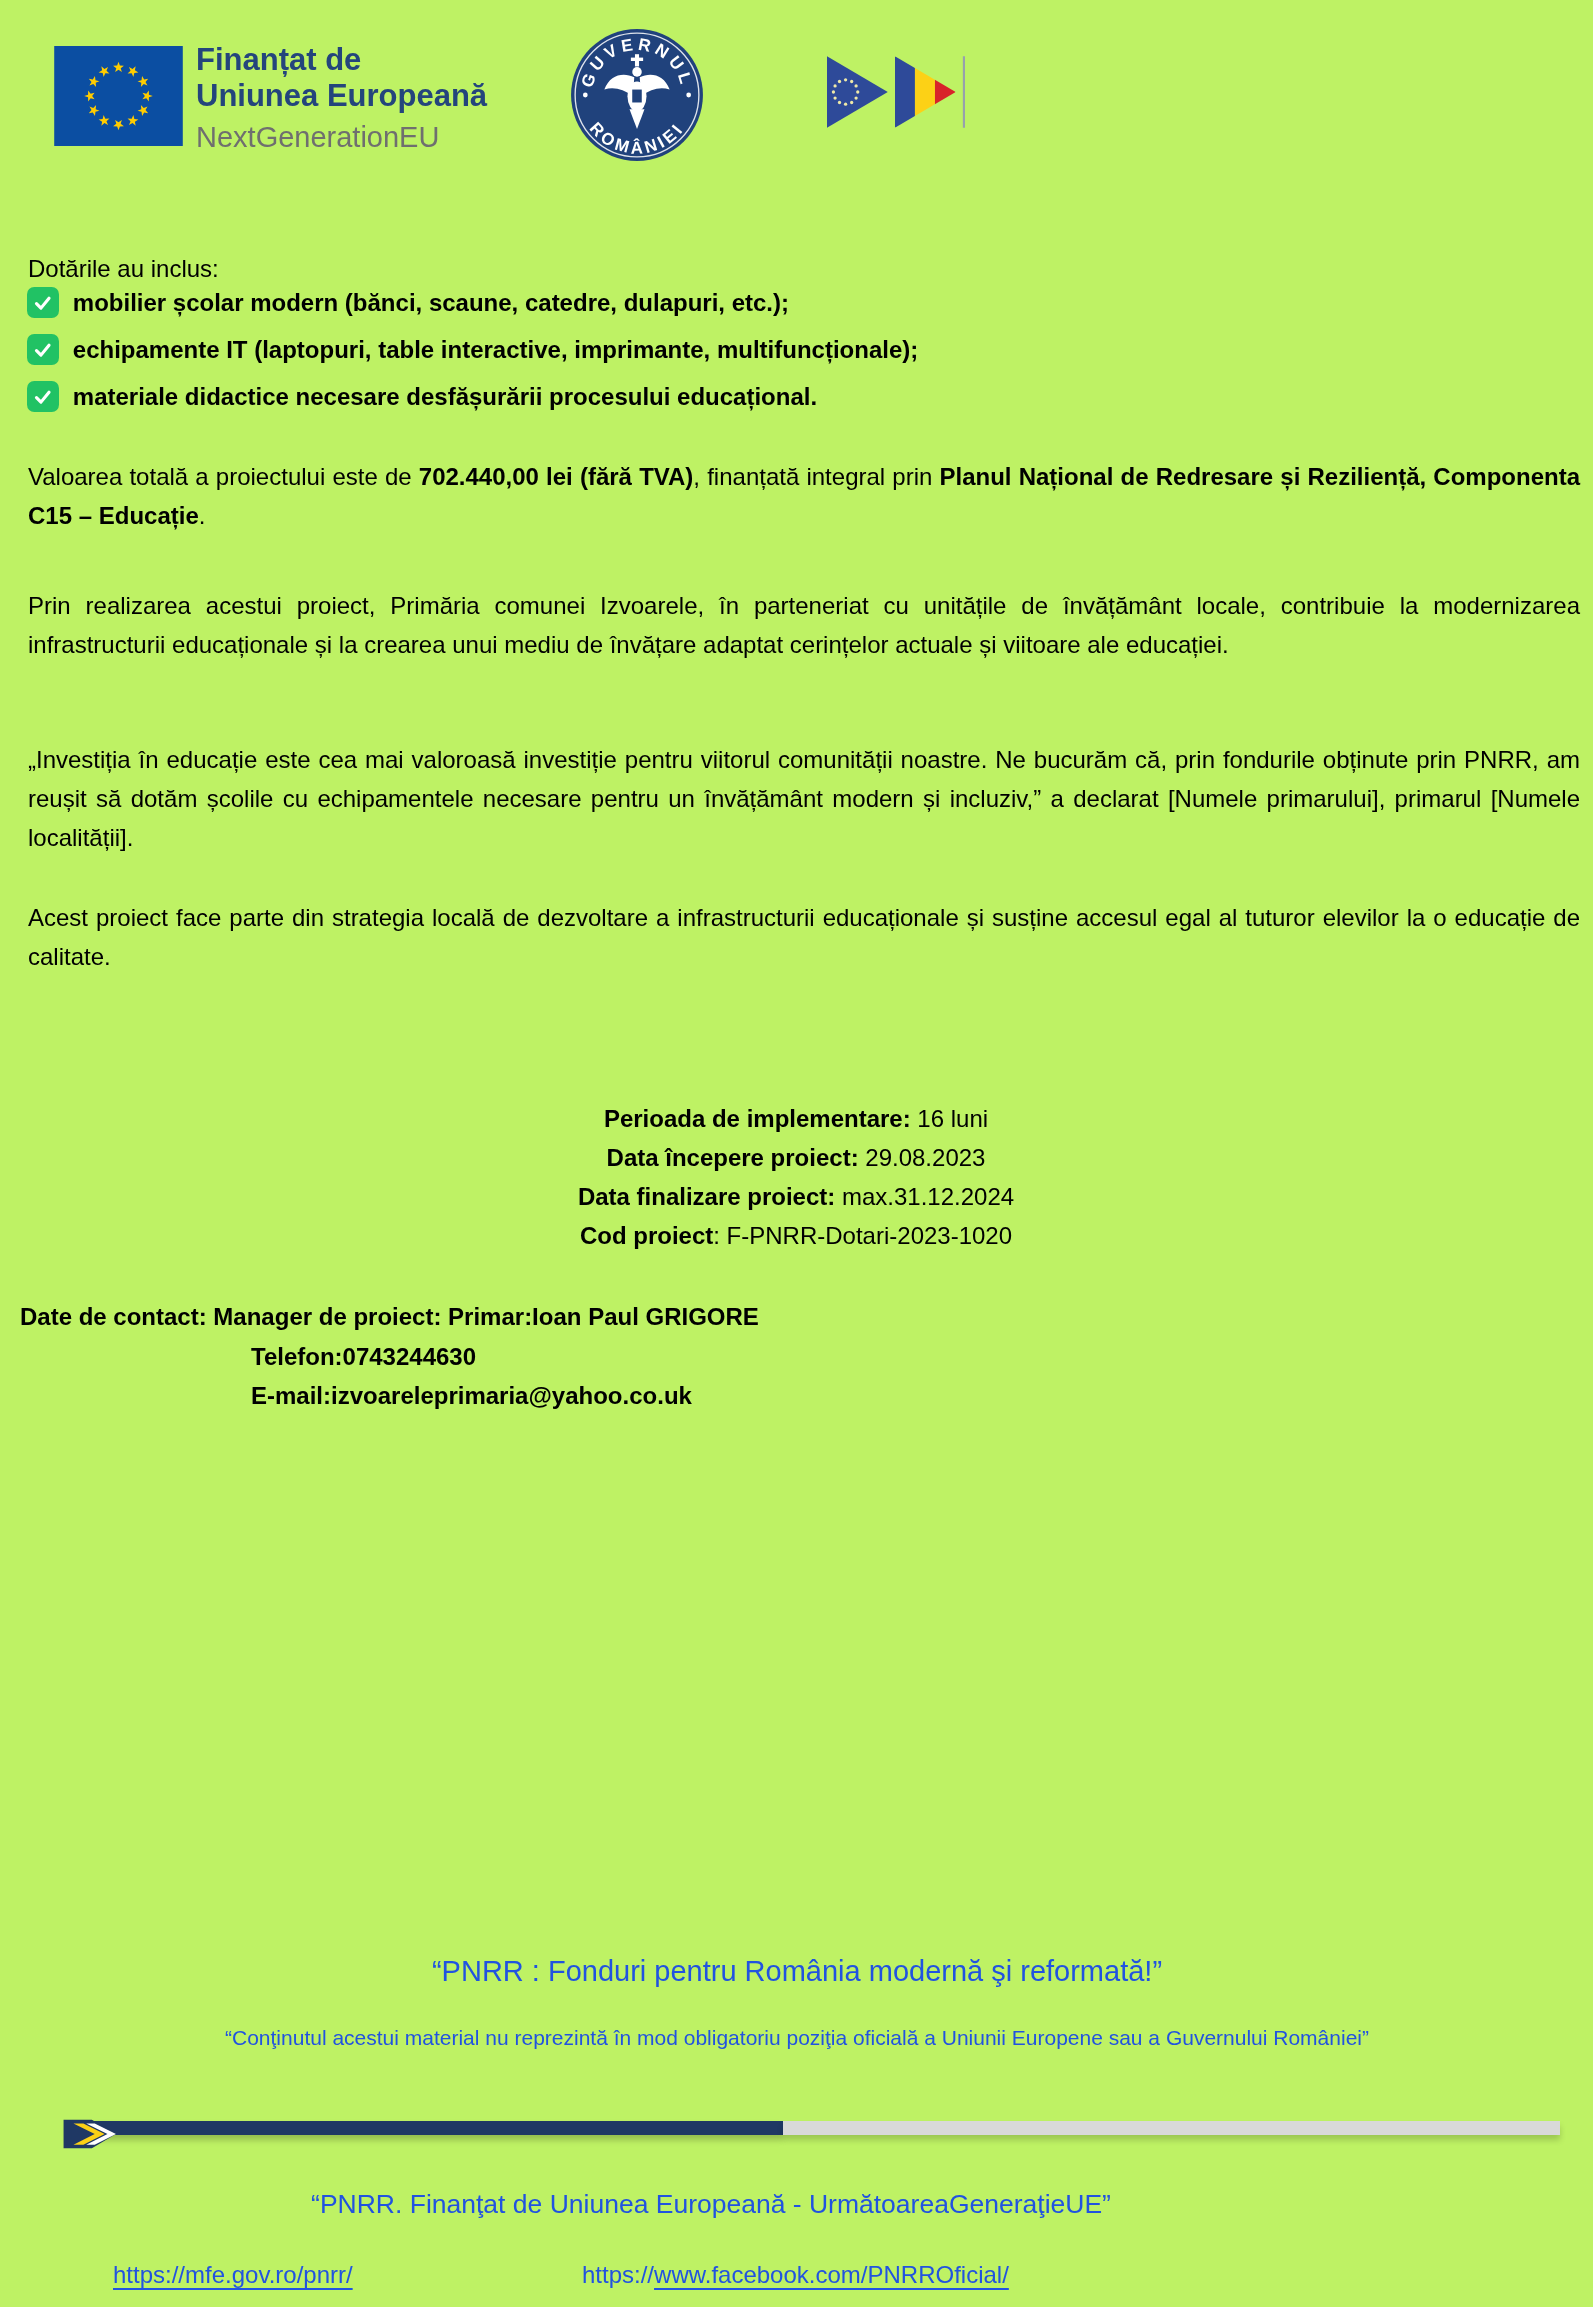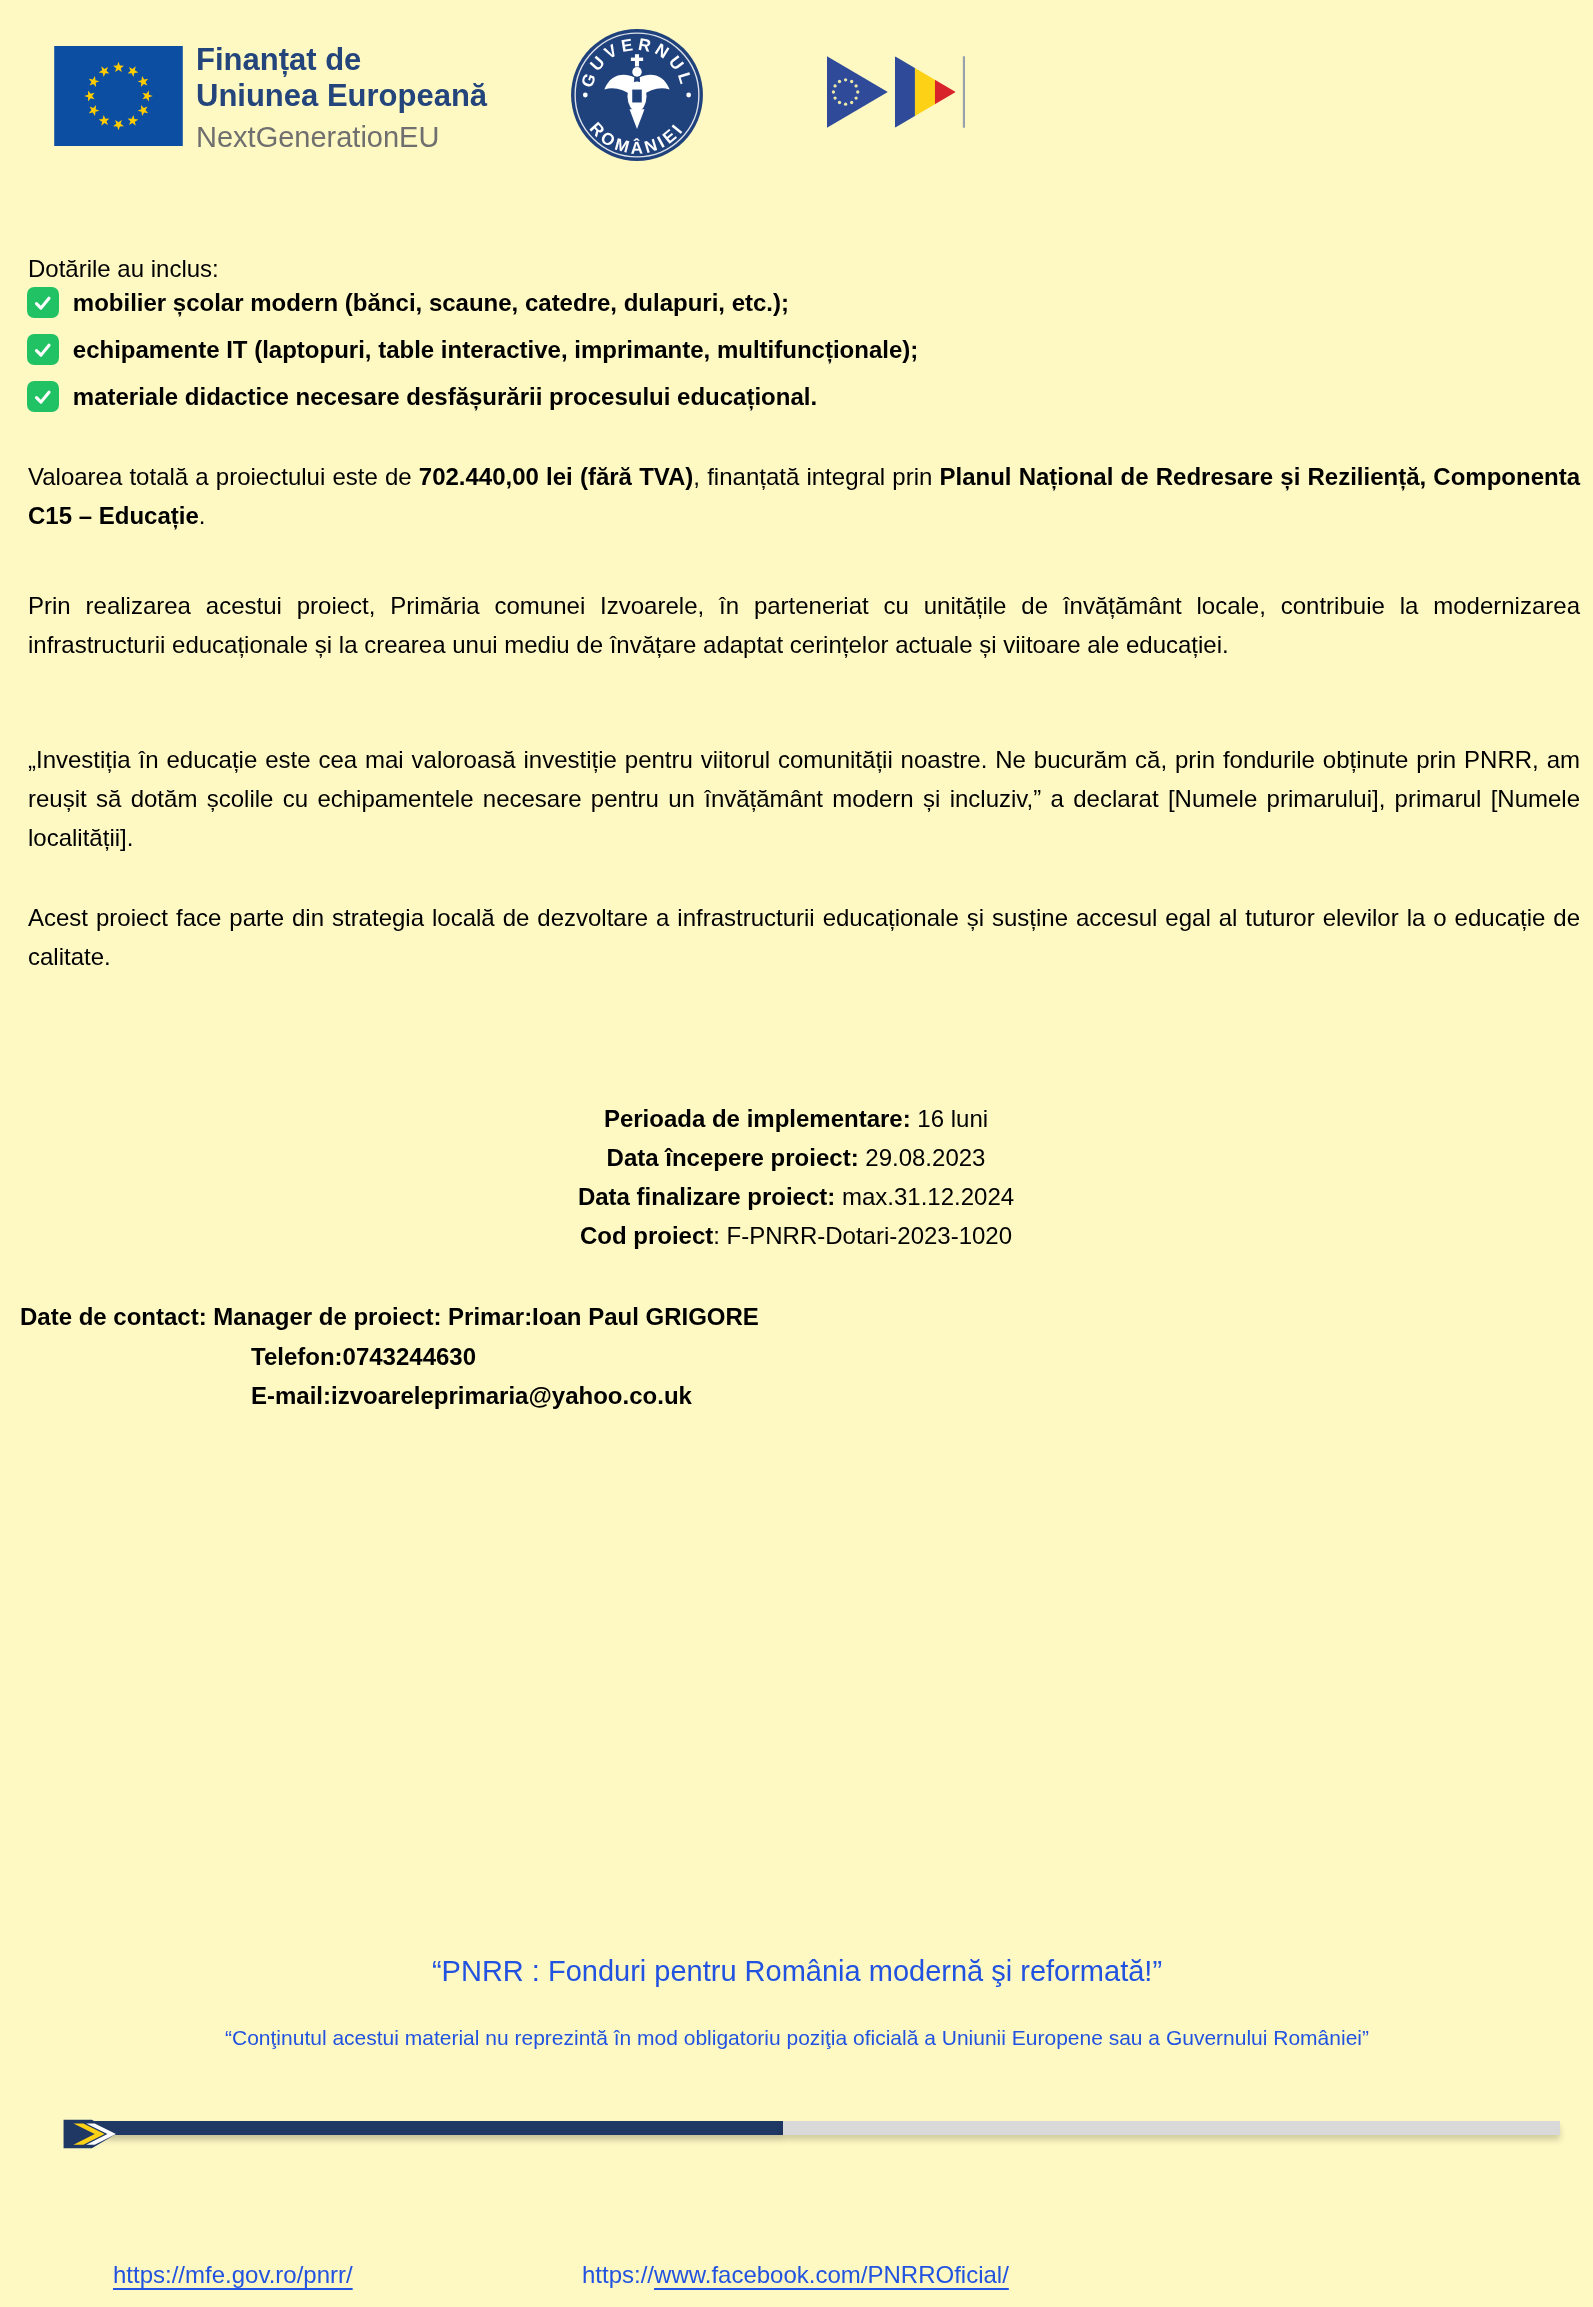--- a/index.html
+++ b/index.html
@@ -1,18 +1,18 @@
 <!DOCTYPE html>
 <html lang="ro" style="font-size:11.5px"><head>
 <meta charset="utf-8">
 <title>Document</title>
 <style>
   html,body{margin:0;padding:0;background:#ffffff;}
   .page{
-    position:relative;width:1594px;height:2307px;background:#fef9c3;
+    position:relative;width:1594px;height:2307px;background:#bef264;
     font-family:"Liberation Sans",sans-serif;color:#000;overflow:hidden;
   }
   .abs{position:absolute;}
   .block{left:20px;width:1552px;}
   .body-text{font-size:24px;line-height:39px;}
   .just{text-align:justify;text-justify:inter-word;}
   p{margin:8px;}
   b{font-weight:bold;}
 
   
@@ -197,18 +197,19 @@
   <div class="abs bar-navy"></div>
   <div class="abs bar-gray"></div>
   <div class="abs bar-arrow">
     <svg width="79" height="34" viewBox="0 0 110 48">
       <polygon points="0,4 40,4 74,24 40,44 0,44" fill="#1f3864"></polygon>
       <polygon points="16,9 46,24 16,39 30,39 60,24 30,9" fill="#fcd116" transform="translate(-2,0)"></polygon>
       <polygon points="34,9 64,24 34,39 46,39 76,24 46,9" fill="#ffffff" transform="translate(-2,0)"></polygon>
     </svg>
   </div>
 
+  <div class="abs tagline accent">“PNRR. Finanţat de Uniunea Europeană - UrmătoareaGeneraţieUE”</div>
 
   <a class="doc-link link-1" href="#"><span class="u">https://mfe.gov.ro/pnrr/</span></a>
   <a class="doc-link link-2" href="#"><span>https://</span><span class="u">www.facebook.com/PNRROficial/</span></a>
 
 </div>
 
 
 </body></html>

